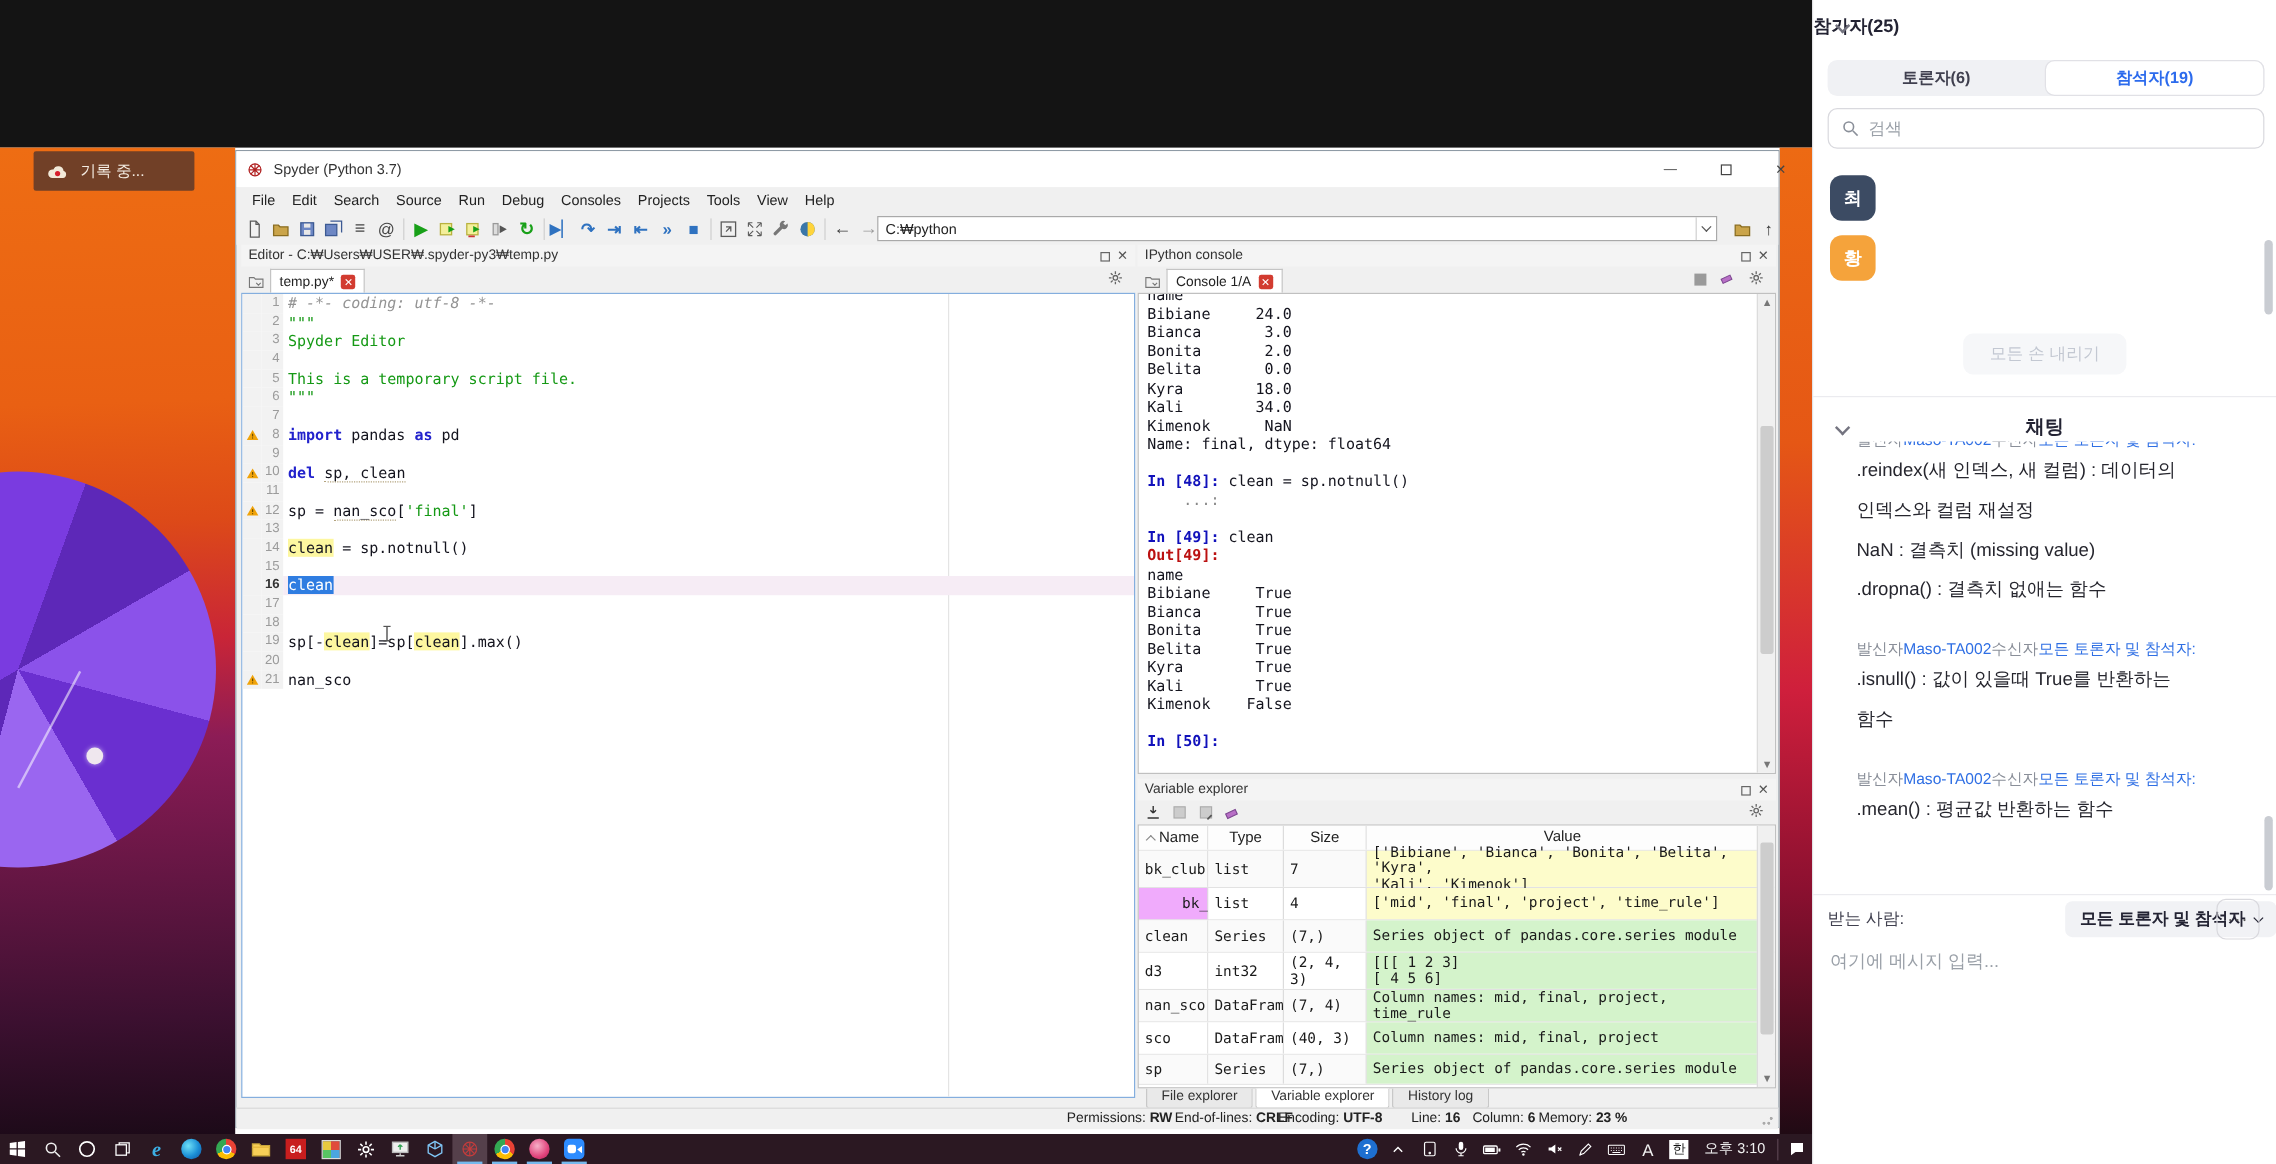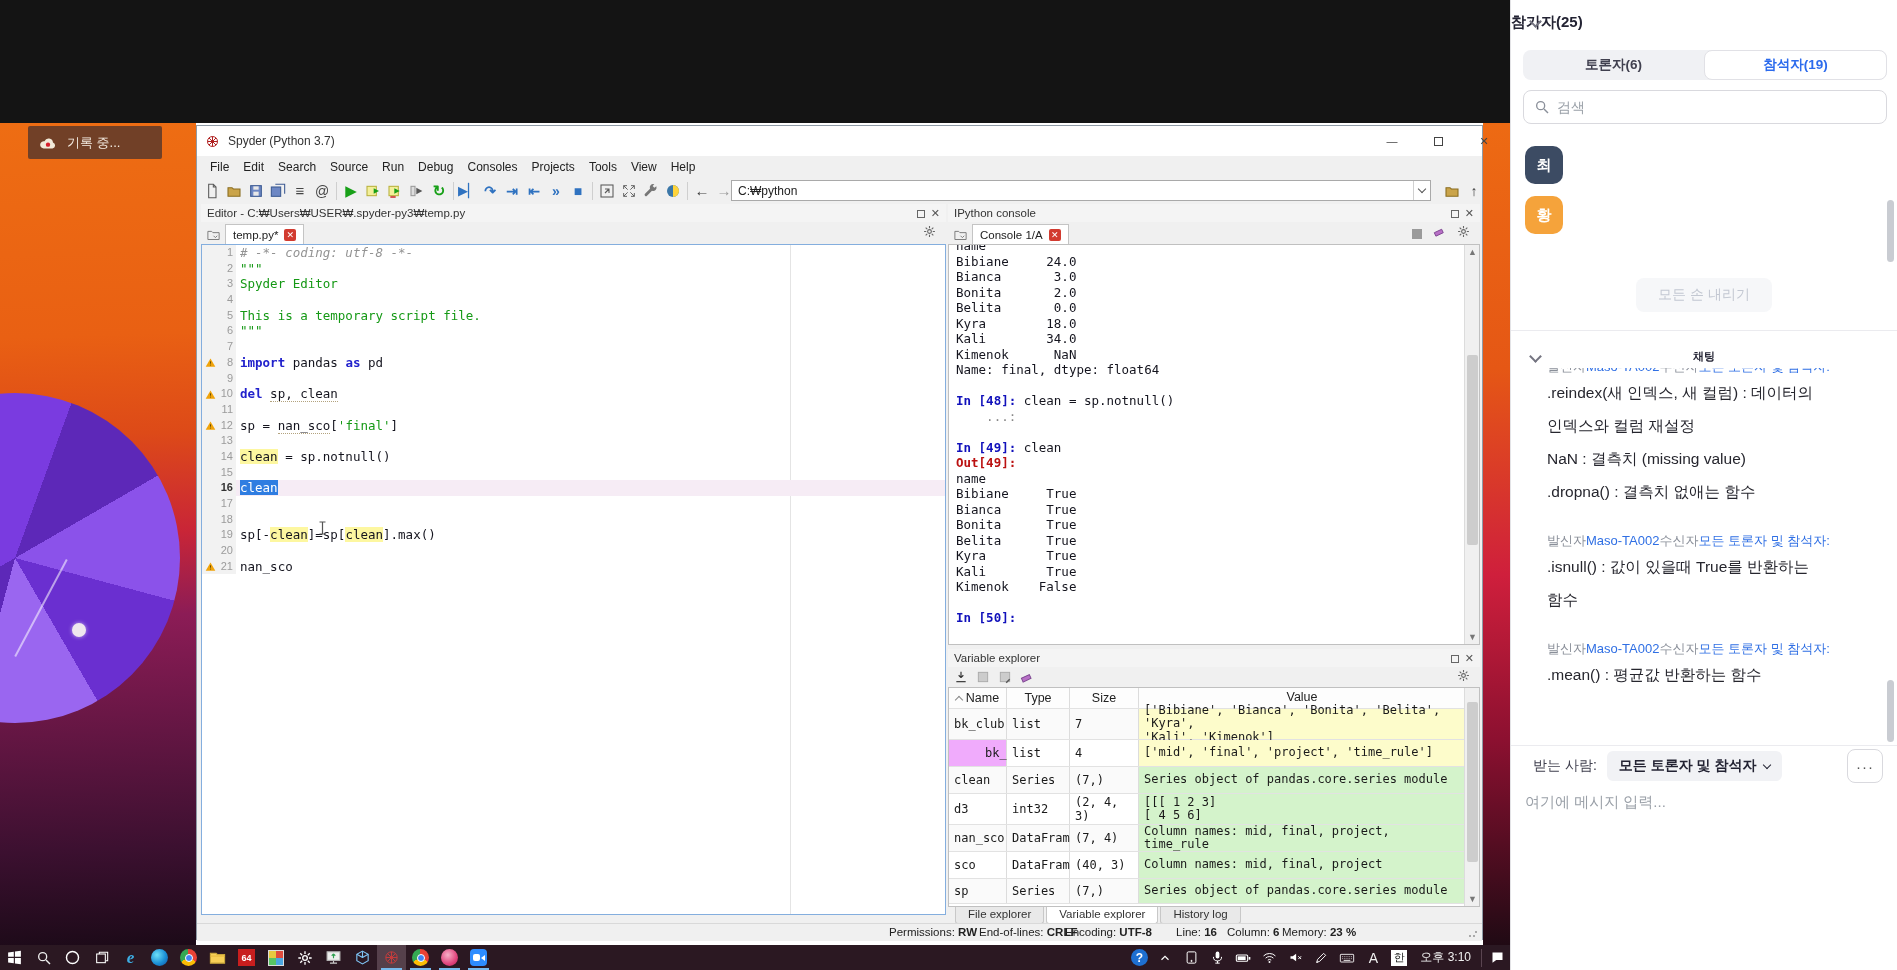--- a/index.html
+++ b/index.html
@@ -122,31 +122,31 @@
   .ptab { flex:1; display:flex; align-items:center; justify-content:center; font-size:13.5px; color:#40404f; font-weight:bold; }
   .ptab.active { background:#fff; border:1px solid #e1e1e6; border-radius:8px; color:#2c6bed; }
   #psearch { position:absolute; left:12px; top:90px; width:364px; height:34px; border:1px solid #d9d9de; border-radius:8px; display:flex; align-items:center; padding-left:10px; gap:7px; color:#8a8f99; }
   #psearch input { border:none; outline:none; font-size:14px; width:290px; color:#333; font-family:"Liberation Sans",sans-serif; }
   #psearch input::placeholder { color:#9aa0a8; }
   .avatar { position:absolute; left:14px; width:38px; height:38px; border-radius:10px; color:#fff; font-size:15px; display:flex; align-items:center; justify-content:center; font-weight:bold; }
   #lower-hands { position:absolute; left:0; right:0; top:278px; display:flex; justify-content:center; }
   #lower-hands .btn { background:#f6f7f9; border-radius:8px; padding:8px 22px; font-size:14px; color:#c3c8d2; }
   .sb-divider { position:absolute; left:0; width:100%; height:1px; background:#ebebef; }
   #chat-hdr { position:absolute; left:0; top:336px; width:100%; height:40px; display:flex; align-items:center; justify-content:center; }
-  #chat-hdr .ttl { font-size:11px; font-weight:bold; color:#232333; }
+  #chat-hdr .ttl { font-size:16px; font-weight:bold; color:#232333; }
   #chat-hdr .sb-chev2 { position:absolute; left:20px; top:16px; width:9px; height:9px; border-left:2px solid #747480; border-bottom:2px solid #747480; transform:rotate(-45deg); }
   #chat-list { position:absolute; left:12px; top:368px; width:358px; height:377px; overflow:hidden; }
   .msg { margin-bottom:24px;margin-left:24px; }
   .msg-hdr { font-size:13px; height:18px; white-space:nowrap; overflow:hidden; }
   .mh-gray { color:#8a8f99; } .mh-blue { color:#2f6fe4; }
   .msg-line { font-size:15.5px; color:#26262e; line-height:33px; }
   #chat-scroll { position:absolute; right:3px; top:680px; width:7px; height:62px; background:#c9ccd2; border-radius:4px; }
   #plist-scroll { position:absolute; right:3px; top:200px; width:7px; height:62px; background:#c9ccd2; border-radius:4px; }
   #compose { position:absolute; left:0; top:745px; width:100%; }
-  #compose .row { position:relative; height:42px; display:flex; align-items:center; padding-left:22px; }
+  #compose .row { position:relative; height:42px; display:flex; align-items:center; padding-left:12px;justify-content:space-between; }
   #compose .to-label { font-size:14px; color:#40404f; }
   #recipient-pill { margin-left:10px; background:#f1f2f5; border-radius:6px; height:30px; display:flex; align-items:center; gap:8px; padding:0 12px; font-size:14px; color:#232333; font-weight:bold; }
   #more-btn { position:absolute; right:14px; top:4px; width:36px; height:34px; border:1px solid #d9d9de; border-radius:8px; display:flex; align-items:center; justify-content:center; color:#555; font-size:15px; letter-spacing:1px; }
   #msg-input { border:none; outline:none; font-size:15px; color:#333; width:330px; margin:6px 0 0 14px; font-family:"Liberation Sans",sans-serif; }
   #msg-input::placeholder { color:#9aa0a8; }
 
   svg.ic { display:block; }
 </style>
 </head>
 <body>

